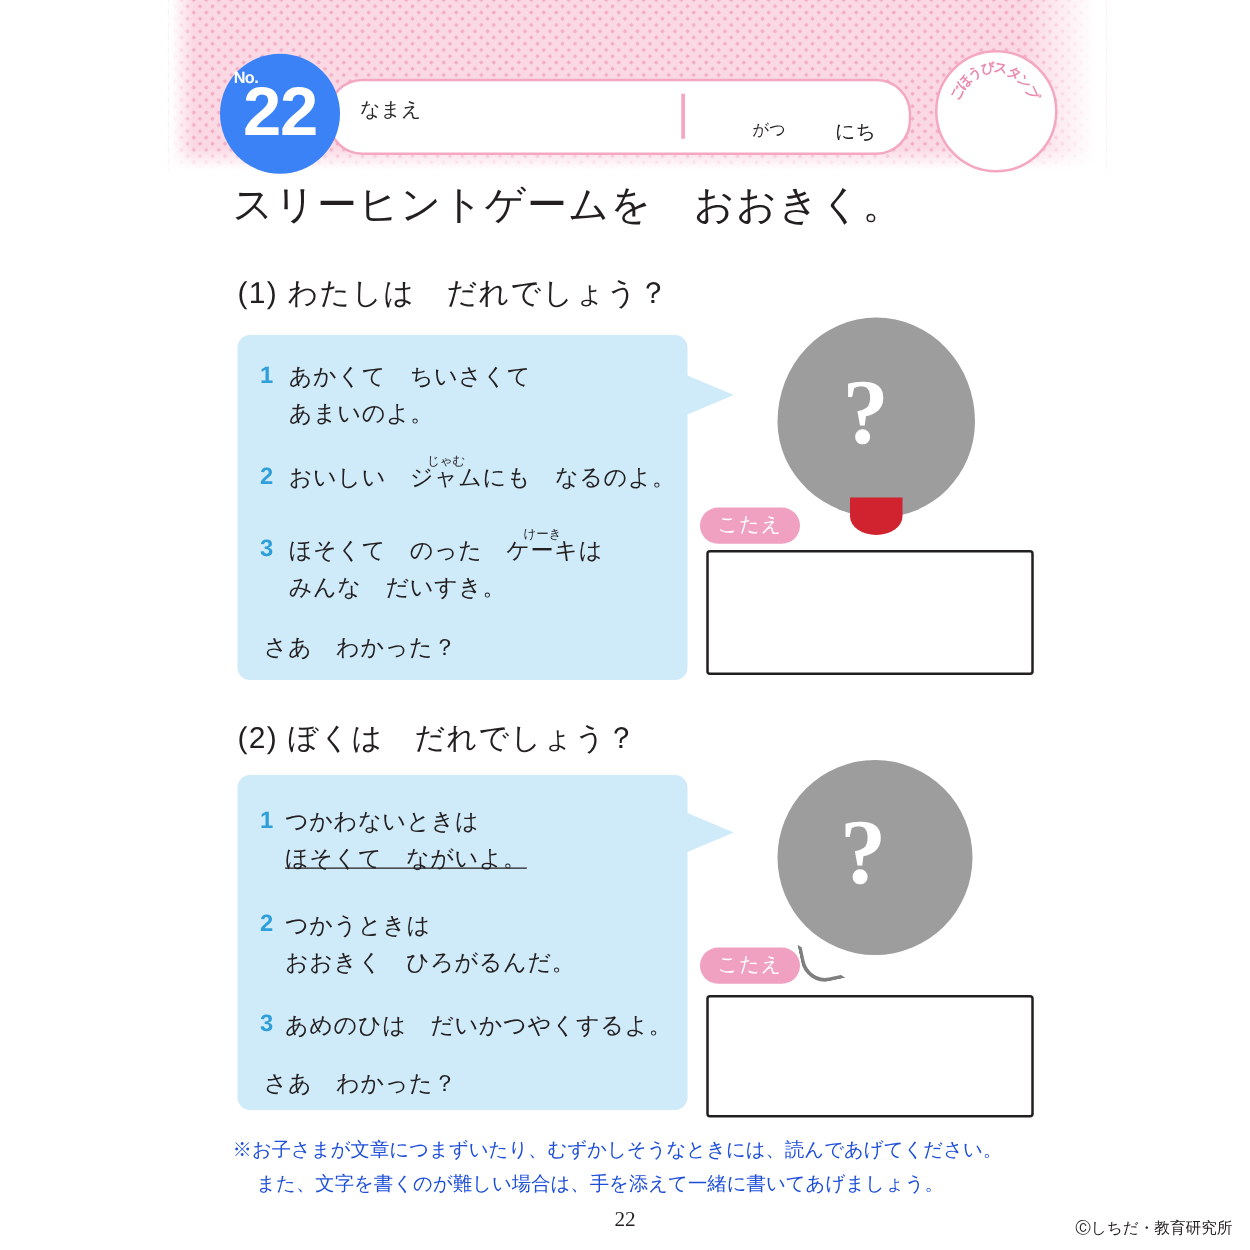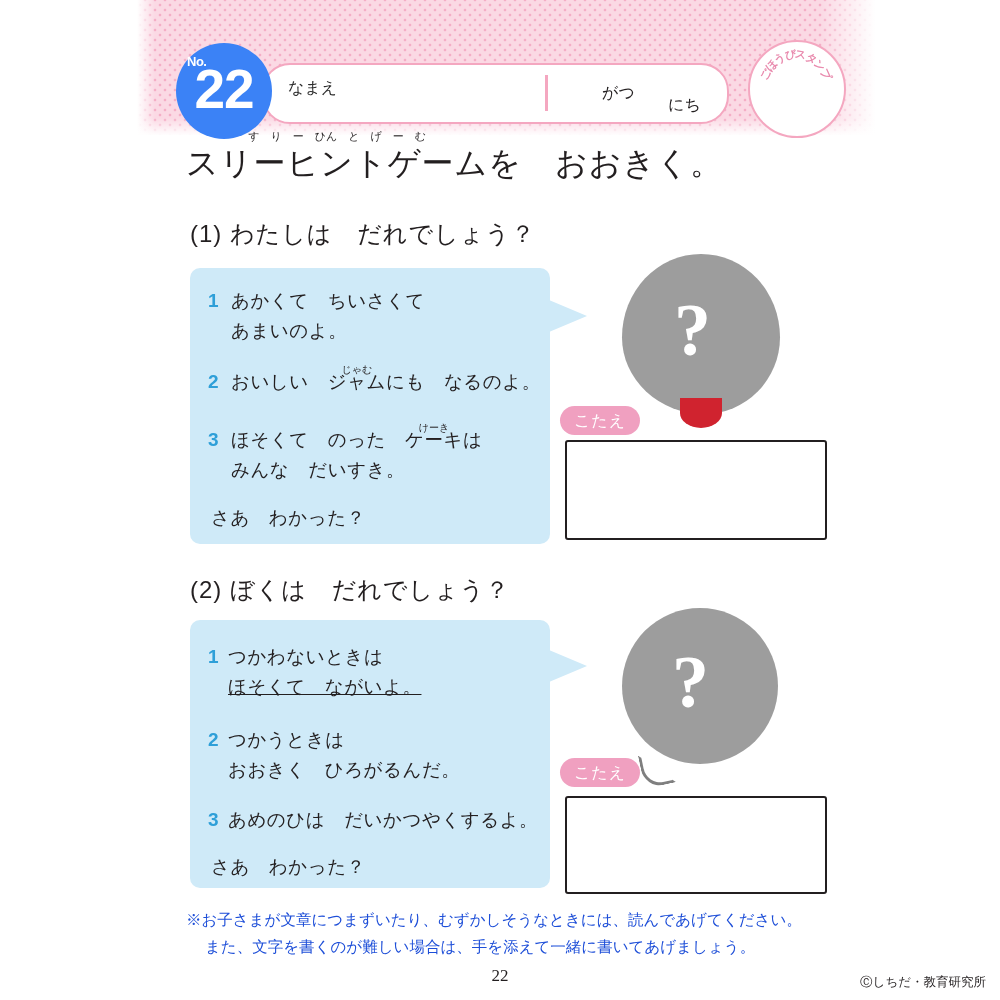--- a/index.html
+++ b/index.html
@@ -110,22 +110,22 @@
     position: absolute;
     left: 281px;
     top: 10px;
     width: 3px;
     height: 36px;
     background: #f4a7c0;
   }
   .name-bar .gatsu {
     position: absolute;
     left: 338px;
-    top: 18px;
-    font-size: 16px;
+    top: 30px;
+    font-size: 13px;
   }
   .name-bar .nichi {
     position: absolute;
     left: 404px;
     top: 30px;
     font-size: 16px;
   }
 
   
   .stamp {
@@ -368,21 +368,20 @@
     <span style="left: 26.3623px; top: 10.9403px; transform: rotate(-28.2857deg);">う</span>
     <span style="left: 36.594px; top: 7.44581px; transform: rotate(-9.42857deg);">び</span>
     <span style="left: 47.406px; top: 7.44581px; transform: rotate(9.42857deg);">ス</span>
     <span style="left: 57.6377px; top: 10.9403px; transform: rotate(28.2857deg);">タ</span>
     <span style="left: 66.1907px; top: 17.5543px; transform: rotate(47.1429deg);">ン</span>
     <span style="left: 72.147px; top: 26.5777px; transform: rotate(66deg);">プ</span>
   </div>
 
 <div class="title">
   <span class="ruby-wrap">
-    <span class="ruby">す　り　ー　ひん　と　げ　ー　む</span>
     <span>スリーヒントゲーム</span>
   </span><span>を　おおきく。</span>
 </div>
 
 <div class="q-head q1">(1) わたしは　だれでしょう？</div>
 
 <div class="bubble bubble-1"></div>
 <div class="tail tail-1"></div>
 
 <div class="hint-num" style="left:208px; top:290px;">1</div>

